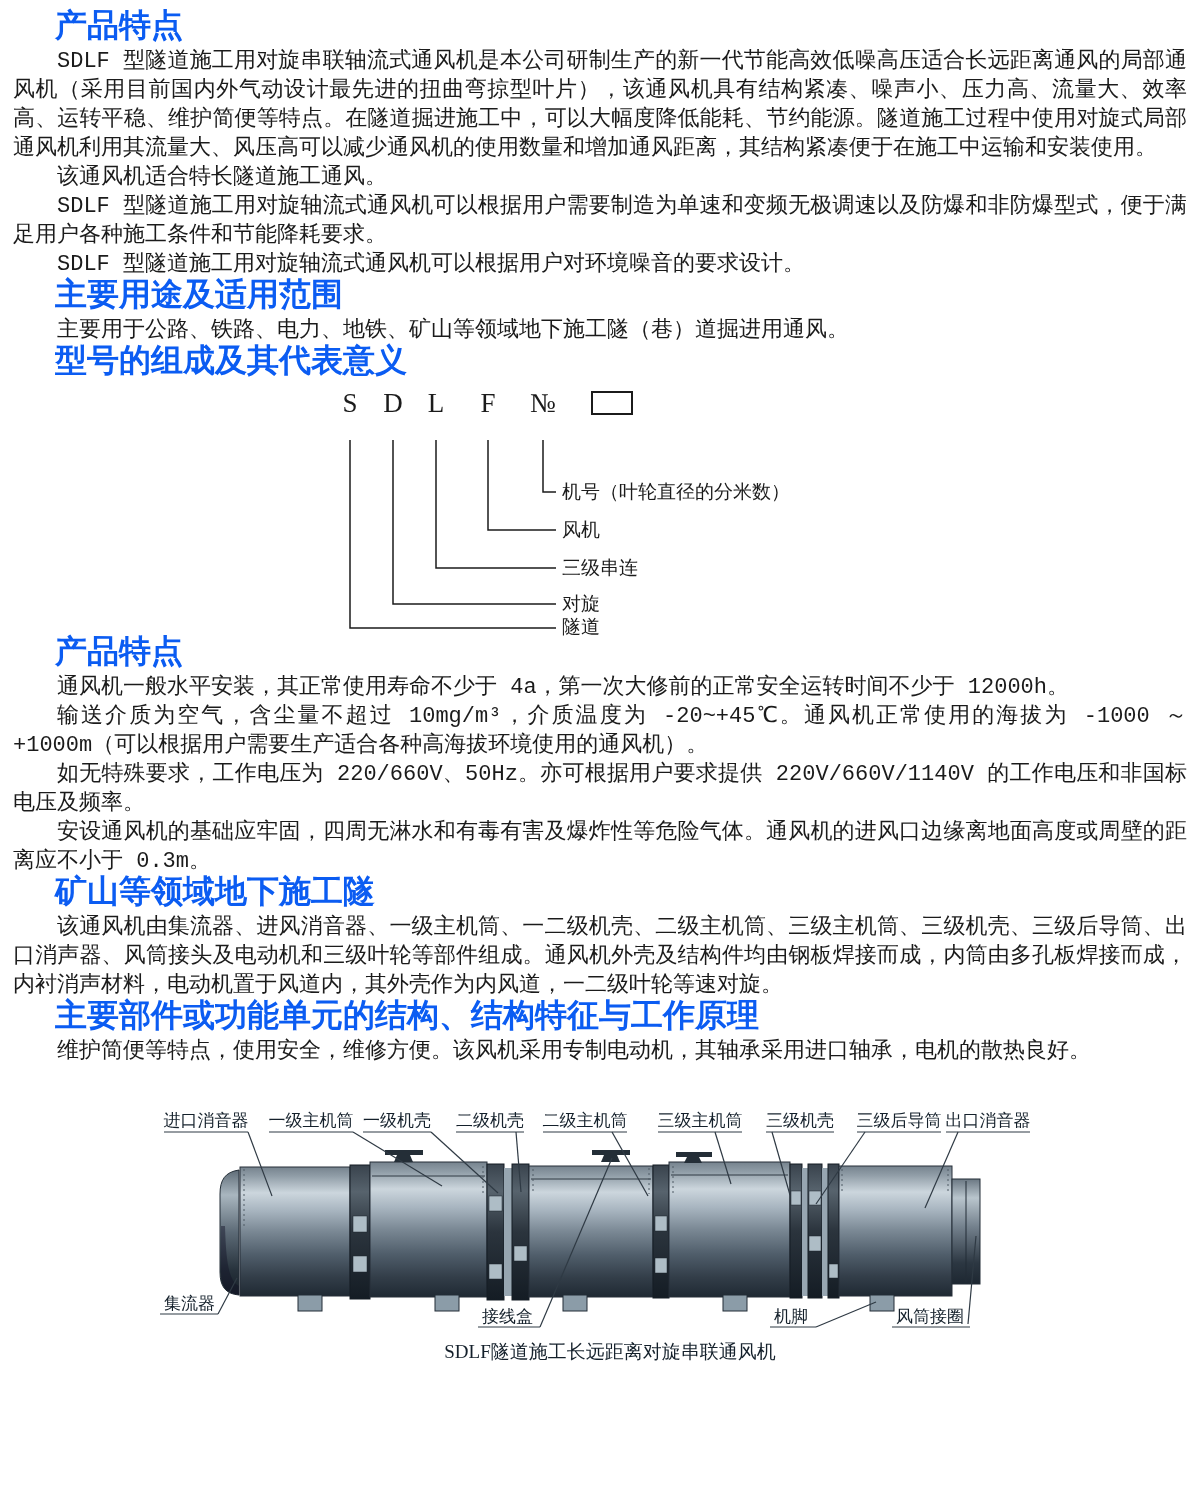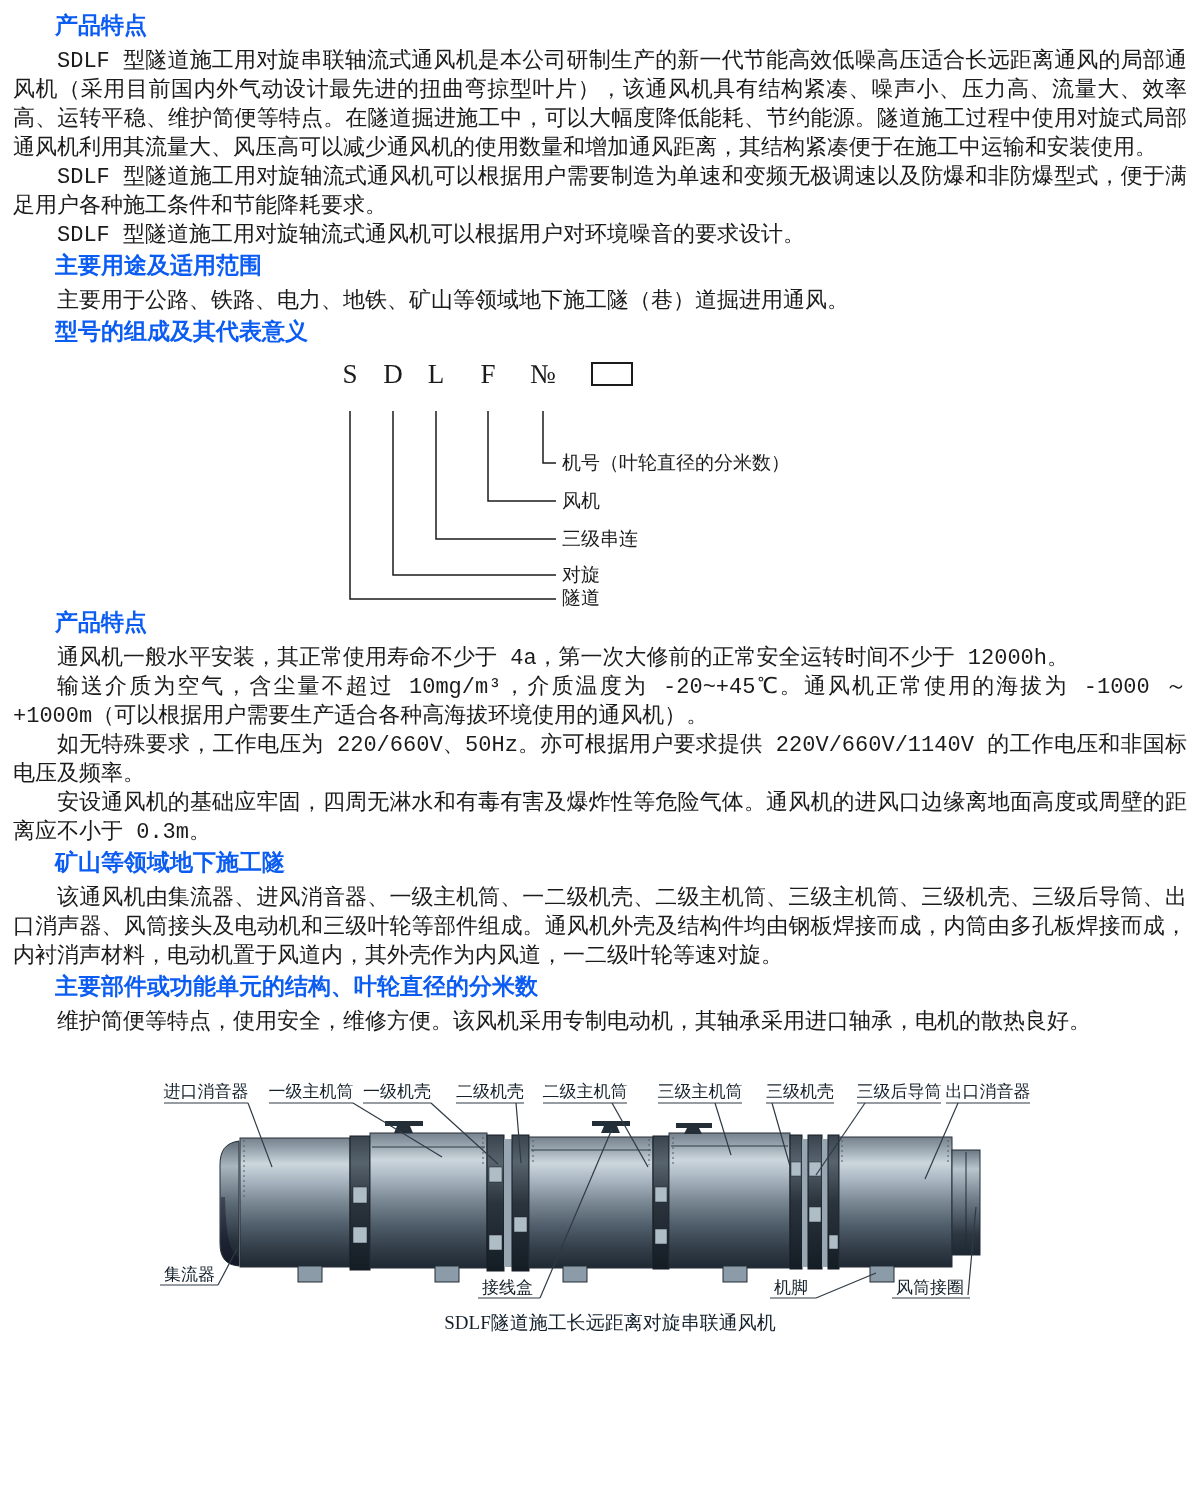--- a/index.html
+++ b/index.html
@@ -4,21 +4,21 @@
 <style>
   html,body{margin:0;padding:0;}
   body{
     width:1200px;height:1510px;overflow:hidden;background:#ffffff;
     font-family:"Liberation Sans","DejaVu Sans",sans-serif;
     font-size:22px;line-height:29px;color:#1b1b1b;
     padding:10px 13px 0 13px;box-sizing:border-box;
   }
   h2{
     color:var(--heading,#0b5cf2);
-    font-size:23px;line-height:30px;font-weight:bold;
+    font-size:32px;line-height:30px;font-weight:bold;
     margin:13px 0 7px 42px;
   }
   h2:first-child{margin-top:0;}
   p{margin:0;text-indent:2em;text-align:justify;font-family:Liberation Mono, monospace;}
   p.single{text-align:left;}
   svg.full-svg{display:block;margin-left:-13px;}
   .model-letter{font-family:"Liberation Serif","DejaVu Serif",serif;font-size:27px;fill:#1b1b1b;}
   .model-label{font-family:"Liberation Serif","DejaVu Serif",serif;font-size:19px;fill:#1b1b1b;}
   .model-line{stroke:#1b1b1b;stroke-width:1.5;fill:none;}
   .fan-label{font-family:"Liberation Serif","DejaVu Serif",serif;font-size:17px;fill:#14202b;}
@@ -29,20 +29,21 @@
   .sq{fill:#aebdc6;stroke:#1d252d;stroke-width:.5;}
   .foot{fill:#8b9ca8;stroke:#232d36;stroke-width:1;}
   .lug{fill:#242e37;}
 </style>
 </head>
 <body>
 
 <section>
   <h2>产品特点</h2>
   <p>SDLF 型隧道施工用对旋串联轴流式通风机是本公司研制生产的新一代节能高效低噪高压适合长远距离通风的局部通风机（采用目前国内外气动设计最先进的扭曲弯掠型叶片），该通风机具有结构紧凑、噪声小、压力高、流量大、效率高、运转平稳、维护简便等特点。在隧道掘进施工中，可以大幅度降低能耗、节约能源。隧道施工过程中使用对旋式局部通风机利用其流量大、风压高可以减少通风机的使用数量和增加通风距离，其结构紧凑便于在施工中运输和安装使用。</p>
+  <p class="single">该通风机适合特长隧道施工通风。</p>
   <p>SDLF 型隧道施工用对旋轴流式通风机可以根据用户需要制造为单速和变频无极调速以及防爆和非防爆型式，便于满足用户各种施工条件和节能降耗要求。</p>
   <p class="single">SDLF 型隧道施工用对旋轴流式通风机可以根据用户对环境噪音的要求设计。</p>
 </section>
 
 <section>
   <h2>主要用途及适用范围</h2>
   <p class="single">主要用于公路、铁路、电力、地铁、矿山等领域地下施工隧（巷）道掘进用通风。</p>
 </section>
 
 <section>
@@ -80,21 +81,21 @@
   <p>如无特殊要求，工作电压为 220/660V、50Hz。亦可根据用户要求提供 220V/660V/1140V 的工作电压和非国标电压及频率。</p>
   <p>安设通风机的基础应牢固，四周无淋水和有毒有害及爆炸性等危险气体。通风机的进风口边缘离地面高度或周壁的距离应不小于 0.3m。</p>
 </section>
 
 <section>
   <h2>矿山等领域地下施工隧</h2>
   <p>该通风机由集流器、进风消音器、一级主机筒、一二级机壳、二级主机筒、三级主机筒、三级机壳、三级后导筒、出口消声器、风筒接头及电动机和三级叶轮等部件组成。通风机外壳及结构件均由钢板焊接而成，内筒由多孔板焊接而成，内衬消声材料，电动机置于风道内，其外壳作为内风道，一二级叶轮等速对旋。</p>
 </section>
 
 <section>
-  <h2>主要部件或功能单元的结构、叶轮直径的分米数</h2>
+  <h2>主要部件或功能单元的结构、结构特征与工作原理</h2>
   <p class="single">维护简便等特点，使用安全，维修方便。该风机采用专制电动机，其轴承采用进口轴承，电机的散热良好。</p>
 </section>
 
 <svg class="full-svg" width="1200" height="310" viewBox="0 0 1200 310" style="margin-top:30px;">
   <defs>
     <linearGradient id="gBody" x1="0" y1="0" x2="0" y2="1">
       <stop offset="0" stop-color="#76838e"></stop>
         <stop offset=".07" stop-color="#909da7"></stop>
       <stop offset=".2" stop-color="#ccd6dd"></stop>
         <stop offset=".34" stop-color="#a7b4bf"></stop>

